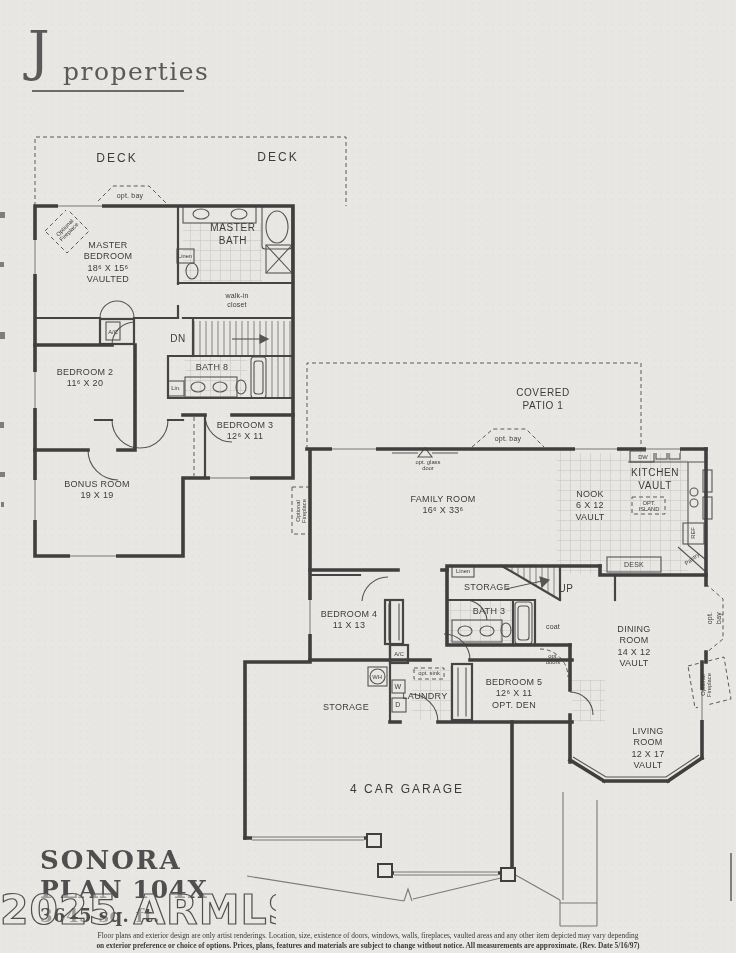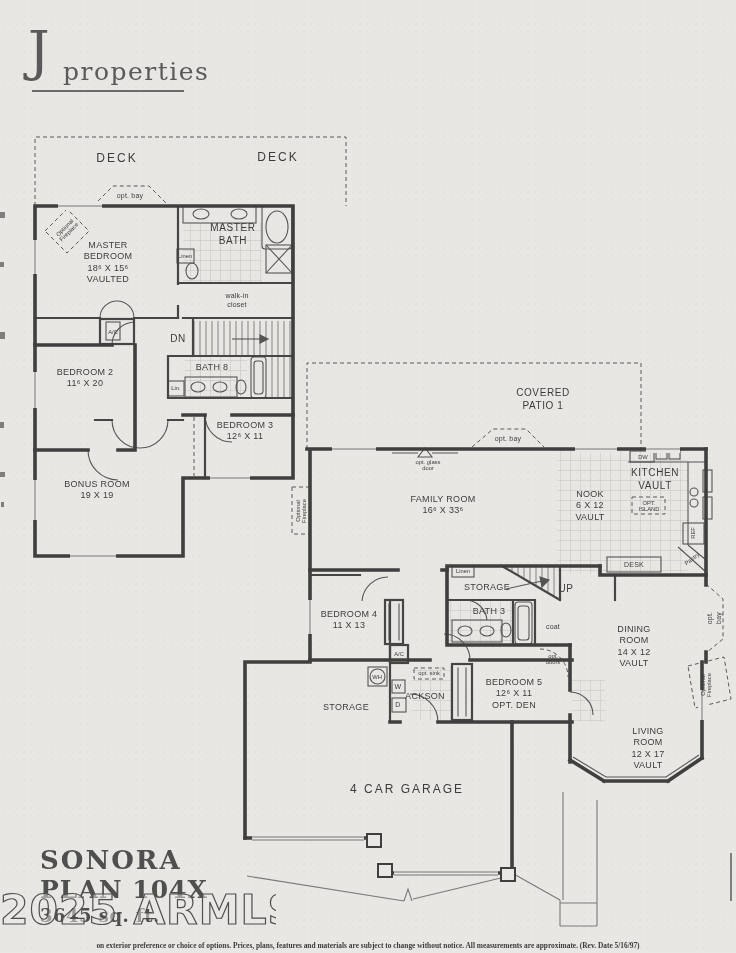--- a/index.html
+++ b/index.html
@@ -301,21 +301,21 @@
   <div class="lbl sm v" style="left:715px;top:618px">opt. bay</div>
   <div class="lbl xs v" style="left:706px;top:685px">Optional
 Fireplace</div>
   <div class="lbl" style="left:349px;top:620px">BEDROOM 4
 11 X 13</div>
   <div class="lbl xs" style="left:399px;top:654px">A/C</div>
   <div class="lbl xs" style="left:377px;top:677px">WH</div>
   <div class="lbl sm" style="left:398px;top:687px">W</div>
   <div class="lbl sm" style="left:398px;top:705px">D</div>
   <div class="lbl xs" style="left:429px;top:673px">opt. sink</div>
-  <div class="lbl" style="left:425px;top:697px">ACKSON</div>
+  <div class="lbl" style="left:425px;top:697px">LAUNDRY</div>
   <div class="lbl xs" style="left:553px;top:659px">opt.
 doors</div>
   <div class="lbl" style="left:514px;top:694px">BEDROOM 5
 12⁶ X 11
 OPT. DEN</div>
   <div class="lbl" style="left:346px;top:708px">STORAGE</div>
   <div class="lbl" style="left:648px;top:748px">LIVING
 ROOM
 12 X 17
 VAULT</div>
@@ -324,15 +324,16 @@
   <div class="plan-title">
     <div class="pt-name">SONORA</div>
     <div class="pt-num">PLAN 104X</div>
     <div class="pt-sqft">3645 sq. ft.</div>
   </div>
 
   <svg class="wm-svg" viewBox="0 0 280 54">
     <text class="wm-text" x="4" y="40">2025 ARMLS</text>
   </svg>
 
+  <div class="disclaimer dl1">Floor plans and exterior design are only artist renderings.  Location, size, existence of doors, windows, walls, fireplaces, vaulted areas and any other item depicted may vary depending</div>
   <div class="disclaimer dl2">on exterior preference or choice of options.  Prices, plans, features and materials are subject to change without notice.  All measurements are approximate.  (Rev. Date 5/16/97)</div>
 
 </div>
 
 </body></html>

